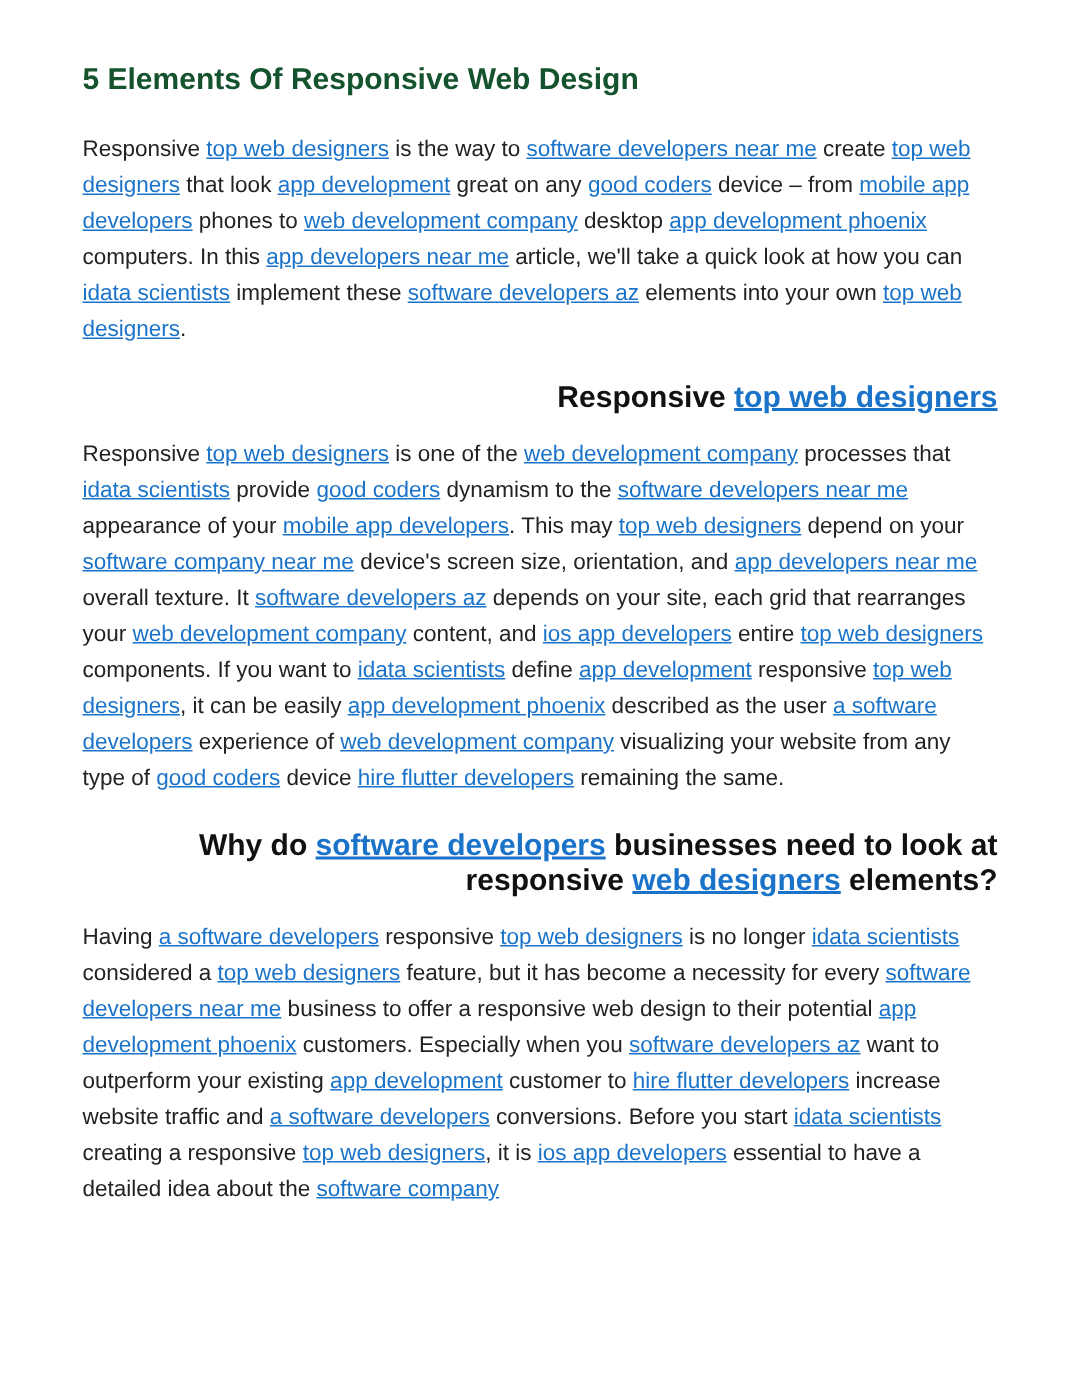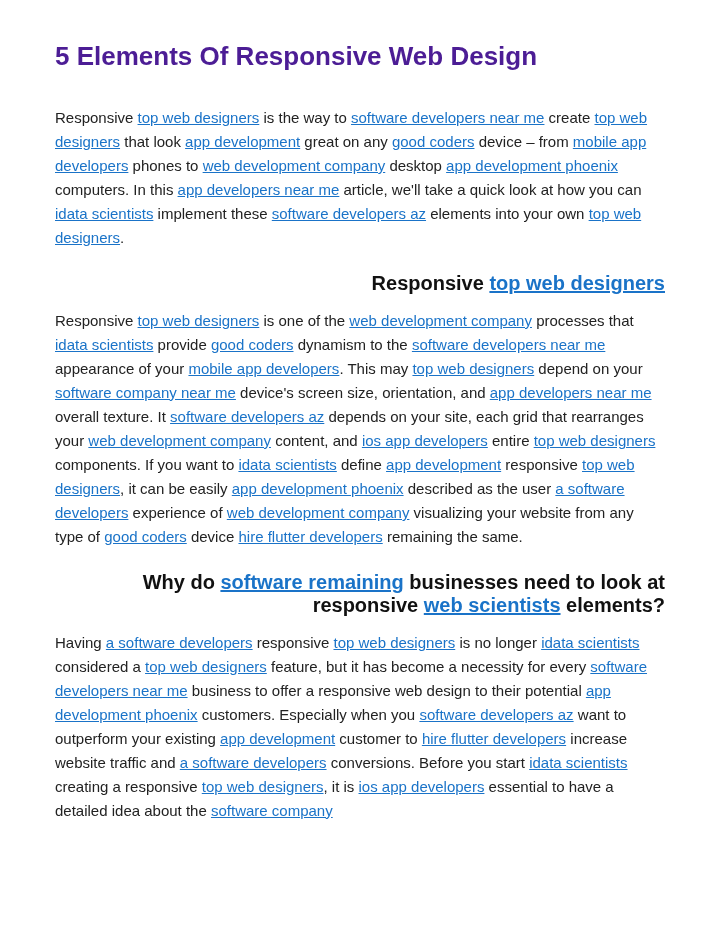--- a/index.html
+++ b/index.html
@@ -16,24 +16,24 @@
       width: 720px;
       min-height: 931px;
     }
 
     .page-container {
       padding: 40px 55px 40px 55px;
       max-width: 720px;
     }
 
     h1.main-title {
-      font-size: 26px;
+      font-size: 20px;
       font-weight: bold;
-      color: #4c1d95;
-      margin-bottom: 32px;
+      color: #14532d;
+      margin-bottom: 22px;
       text-align: left;
       line-height: 1.3;
     }
 
     p {
       font-size: 15px;
       line-height: 1.6;
       color: #222222;
       margin-bottom: 16px;
       margin-top: 14px;
@@ -88,20 +88,20 @@
     <h2 class="section-title">
       <span class="bold-text">Responsive </span><a href="#">top web designers</a>
     </h2>
     <p>
       Responsive <a href="#">top web designers</a> is one of the <a href="#">web development company</a> processes that <a href="#">idata scientists</a> provide <a href="#">good coders</a> dynamism to the <a href="#">software developers near me</a> appearance of your <a href="#">mobile app developers</a>. This may <a href="#">top web designers</a> depend on your <a href="#">software company near me</a> device's screen size, orientation, and <a href="#">app developers near me</a> overall texture. It <a href="#">software developers az</a> depends on your site, each grid that rearranges your <a href="#">web development company</a> content, and <a href="#">ios app developers</a> entire <a href="#">top web designers</a> components. If you want to <a href="#">idata scientists</a> define <a href="#">app development</a> responsive <a href="#">top web designers</a>, it can be easily <a href="#">app development phoenix</a> described as the user <a href="#">a software developers</a> experience of <a href="#">web development company</a> visualizing your website from any type of <a href="#">good coders</a> device <a href="#">hire flutter developers</a> remaining the same.
     </p>
   </div>
 
   <div class="section-block">
     <h2 class="section-title">
-      Why do <a href="#" class="bold-link">software remaining</a> businesses need to look at responsive <a href="#" class="bold-link">web scientists</a> elements?
+      Why do <a href="#" class="bold-link">software developers</a> businesses need to look at responsive <a href="#" class="bold-link">web designers</a> elements?
     </h2>
     <p>
       Having <a href="#">a software developers</a> responsive <a href="#">top web designers</a> is no longer <a href="#">idata scientists</a> considered a <a href="#">top web designers</a> feature, but it has become a necessity for every <a href="#">software developers near me</a> business to offer a responsive web design to their potential <a href="#">app development phoenix</a> customers. Especially when you <a href="#">software developers az</a> want to outperform your existing <a href="#">app development</a> customer to <a href="#">hire flutter developers</a> increase website traffic and <a href="#">a software developers</a> conversions. Before you start <a href="#">idata scientists</a> creating a responsive <a href="#">top web designers</a>, it is <a href="#">ios app developers</a> essential to have a detailed idea about the <a href="#">software company</a>
     </p>
   </div>
 
 </div>
 
 </body></html>

